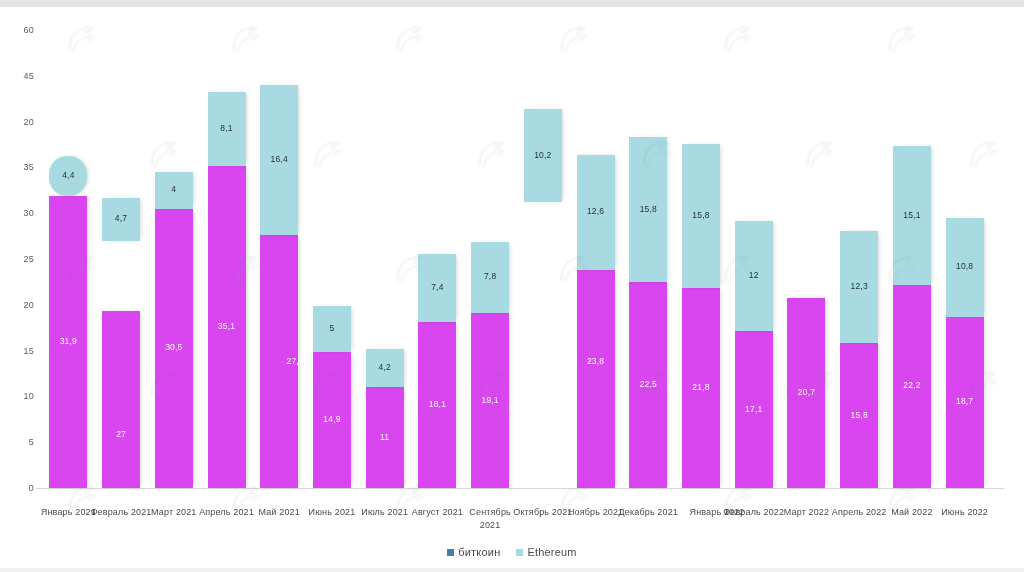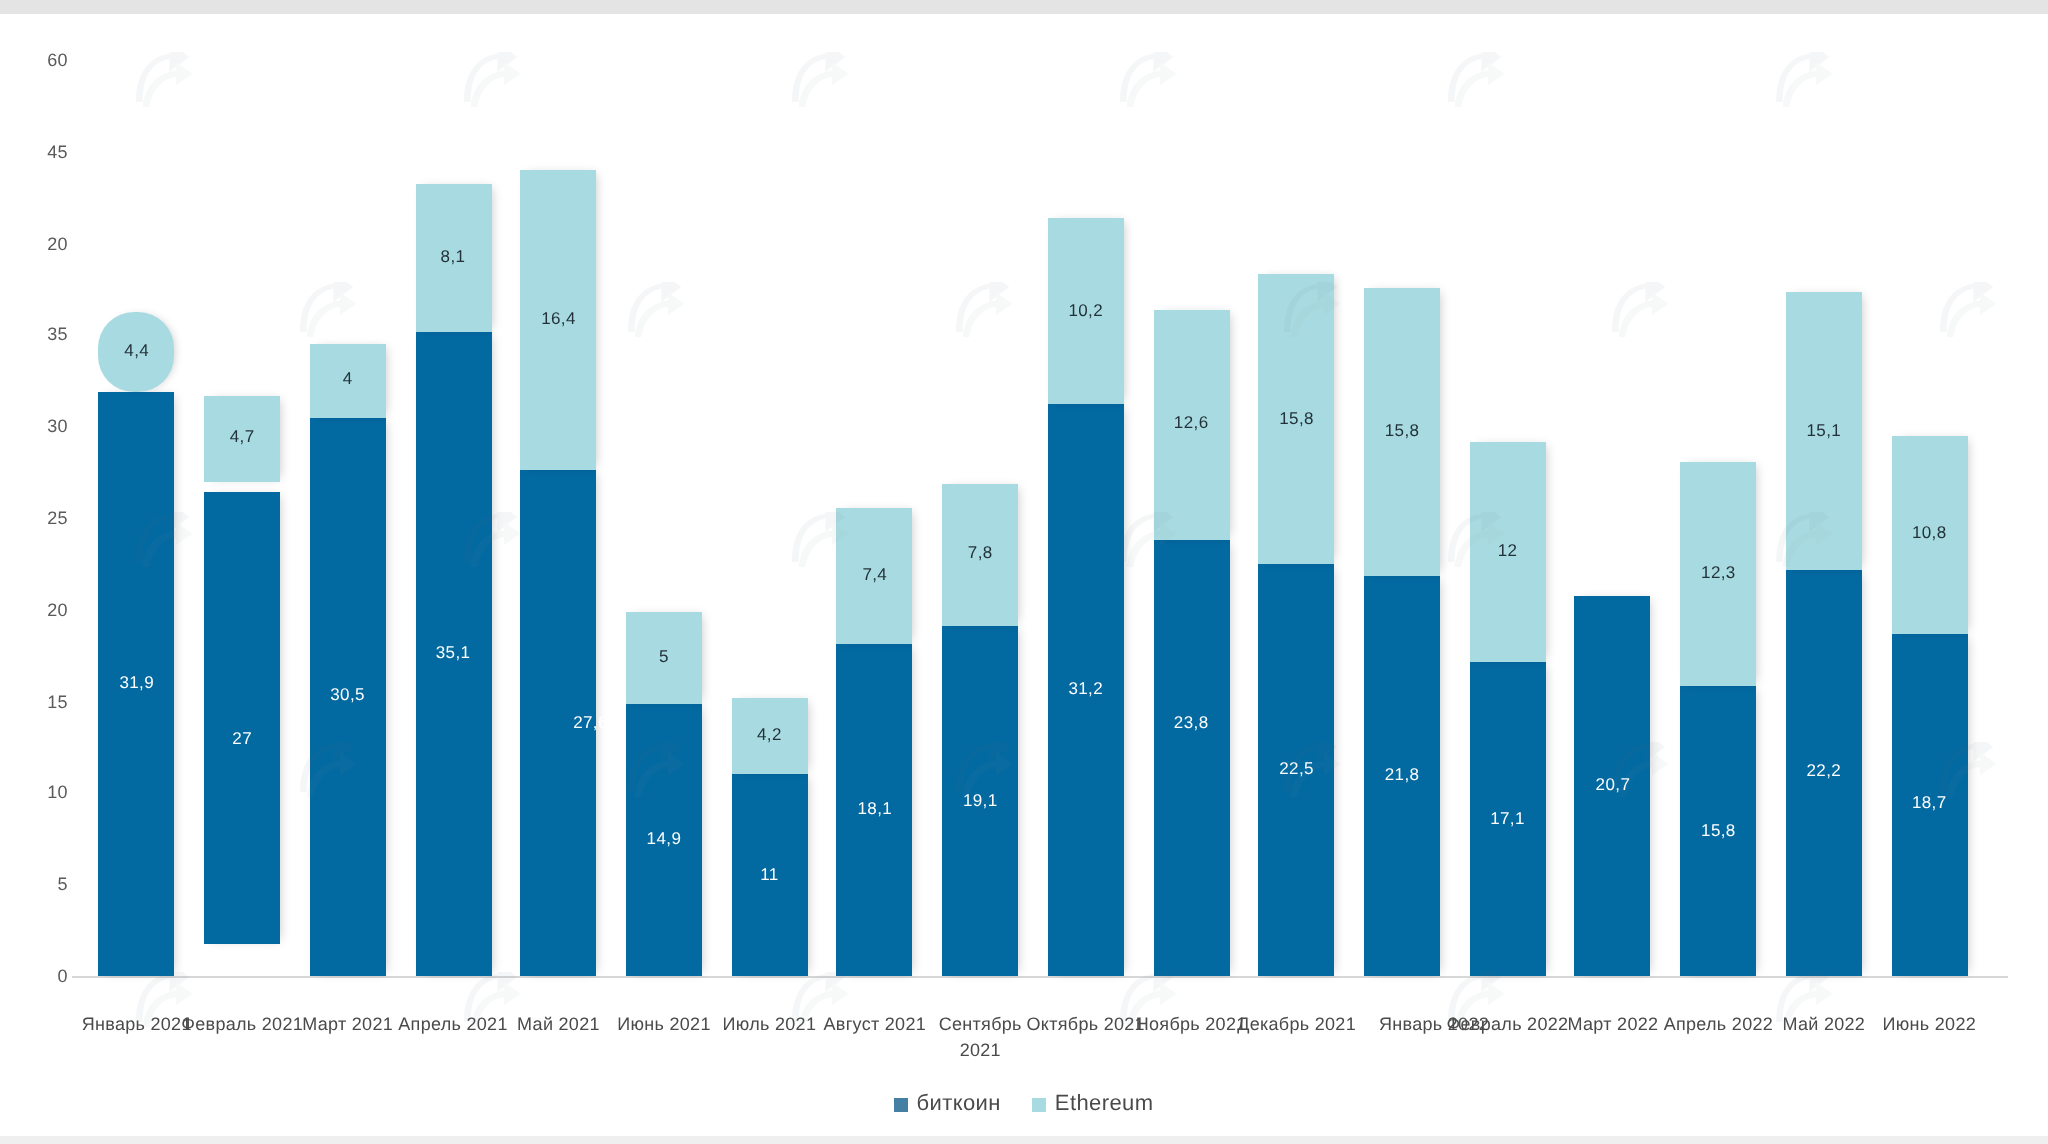--- a/index.html
+++ b/index.html
@@ -78,21 +78,21 @@
     position: absolute;
     left: 0;
     width: 100%;
     box-sizing: border-box;
     box-shadow: 2px 0 5px -2px rgba(0,0,0,.22);
   }
   .seg-eth {
     background: #a8dbe1;
   }
   .seg-btc {
-    background: #0369a1;
+    background: #d946ef;
   }
   .seg-label {
     position: absolute;
     left: 0;
     width: 100%;
     text-align: center;
     font-size: 8.5px;
     letter-spacing: .2px;
     white-space: nowrap;
     pointer-events: none;
@@ -189,21 +189,21 @@
     <div class="bars-layer" id="bars">
         <div class="bar-group" style="left: 49.3611px; width: 38px; height: 332.508px;">
           <div class="seg seg-btc" style="bottom: 0px; height: 292.204px;">
             <span class="seg-label" style="top: 140.102px;">31,9</span>
           </div>
           <div class="seg seg-eth" style="bottom: 292.204px; height: 40.304px; border-radius: 18px;">
             <span class="seg-label" style="top: 14.152px;">4,4</span>
           </div>
         </div>
         <div class="bar-group" style="left: 102.083px; width: 38px; height: 290.372px;">
-          <div class="seg seg-btc" style="bottom: 16px; height: 226px;">
+          <div class="seg seg-btc" style="bottom: 0px; height: 177px;">
             <span class="seg-label" style="top: 117.66px;">27</span>
           </div>
           <div class="seg seg-eth" style="bottom: 247.32px; height: 43.052px;">
             <span class="seg-label" style="top: 15.526px;">4,7</span>
           </div>
         </div>
         <div class="bar-group" style="left: 154.806px; width: 38px; height: 316.02px;">
           <div class="seg seg-btc" style="bottom: 0px; height: 279.38px;">
             <span class="seg-label" style="top: 133.69px;">30,5</span>
           </div>
@@ -253,23 +253,20 @@
         </div>
         <div class="bar-group" style="left: 471.139px; width: 38px; height: 246.404px;">
           <div class="seg seg-btc" style="bottom: 0px; height: 174.956px;">
             <span class="seg-label" style="top: 81.478px;">19,1</span>
           </div>
           <div class="seg seg-eth" style="bottom: 174.956px; height: 71.448px;">
             <span class="seg-label" style="top: 29.724px;">7,8</span>
           </div>
         </div>
         <div class="bar-group" style="left: 523.861px; width: 38px; height: 379.224px;">
-          <div class="seg seg-btc" style="bottom: 0px; height: 285.792px;">
-            <span class="seg-label" style="top: 136.896px;">31,2</span>
-          </div>
           <div class="seg seg-eth" style="bottom: 285.792px; height: 93.432px;">
             <span class="seg-label" style="top: 40.716px;">10,2</span>
           </div>
         </div>
         <div class="bar-group" style="left: 576.583px; width: 38px; height: 333.424px;">
           <div class="seg seg-btc" style="bottom: 0px; height: 218.008px;">
             <span class="seg-label" style="top: 86px;">23,8</span>
           </div>
           <div class="seg seg-eth" style="bottom: 218.008px; height: 115.416px;">
             <span class="seg-label" style="top: 51.708px;">12,6</span>

